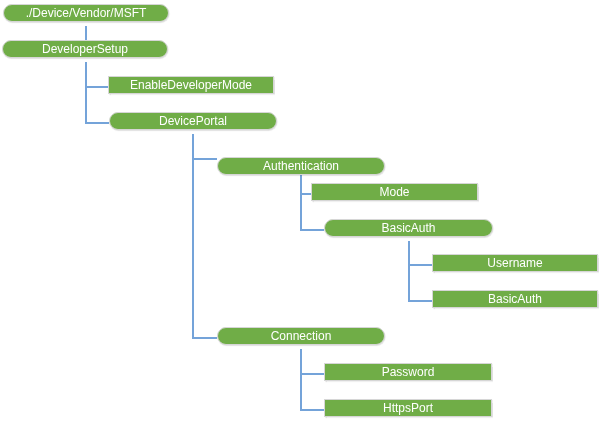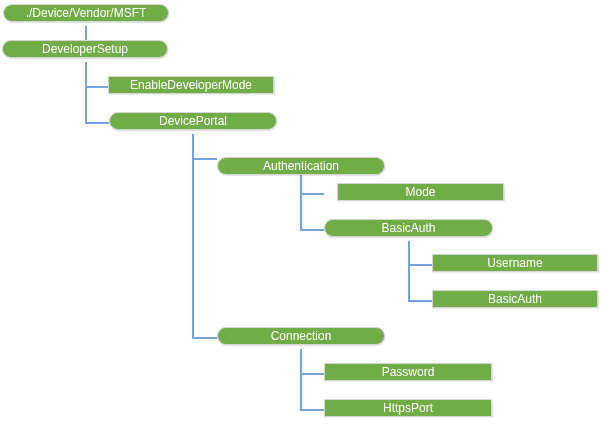--- a/index.html
+++ b/index.html
@@ -38,21 +38,21 @@
   }
   .v { width: 2px; }
   .h { height: 2px; }
 
   
   #n-msft                { left: 3px;   top: 4px;   width: 166px; }
   #n-developersetup      { left: 2px;   top: 40px;  width: 166px; }
   #n-enabledevelopermode { left: 108px; top: 76px;  width: 166px; }
   #n-deviceportal        { left: 109px; top: 112px; width: 168px; }
   #n-authentication      { left: 217px; top: 144px; width: 168px; margin-top: 13px; }
-  #n-mode                { left: 337px; top: 183px; width: 167px; }
+  #n-mode                { left: 311px; top: 183px; width: 167px; }
   #n-basicauth           { left: 324px; top: 219px; width: 169px; text-align: right; }
   #n-username            { left: 432px; top: 254px; width: 166px; text-align: center; }
   #n-password            { left: 432px; top: 290px; width: 166px; }
   #n-connection          { left: 217px; top: 327px; width: 168px; }
   #n-httpport            { left: 324px; top: 363px; width: 168px; }
   #n-httpsport           { left: 324px; top: 399px; width: 168px; }
 
   
   #v-root        { left: 85px;  top: 26px;  height: 14px; }
   #v-devsetup    { left: 85px;  top: 62px;  height: 62px; }

